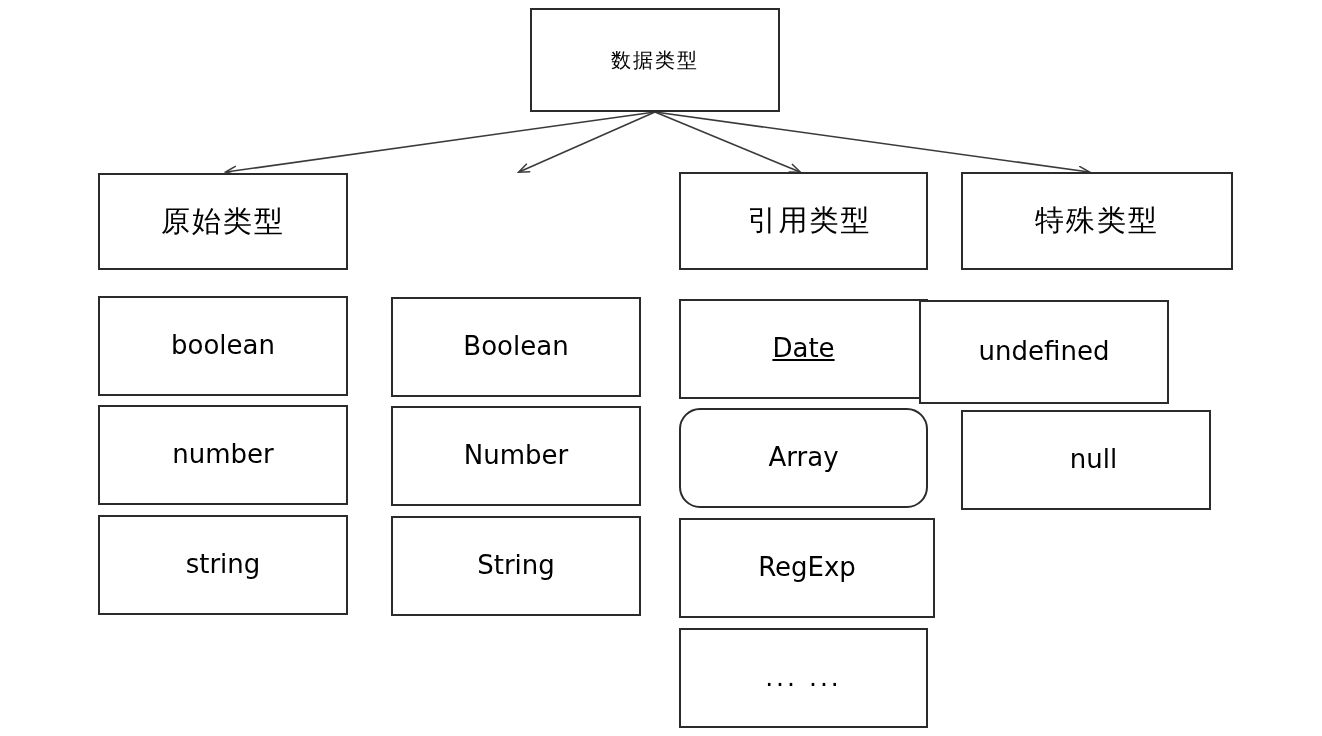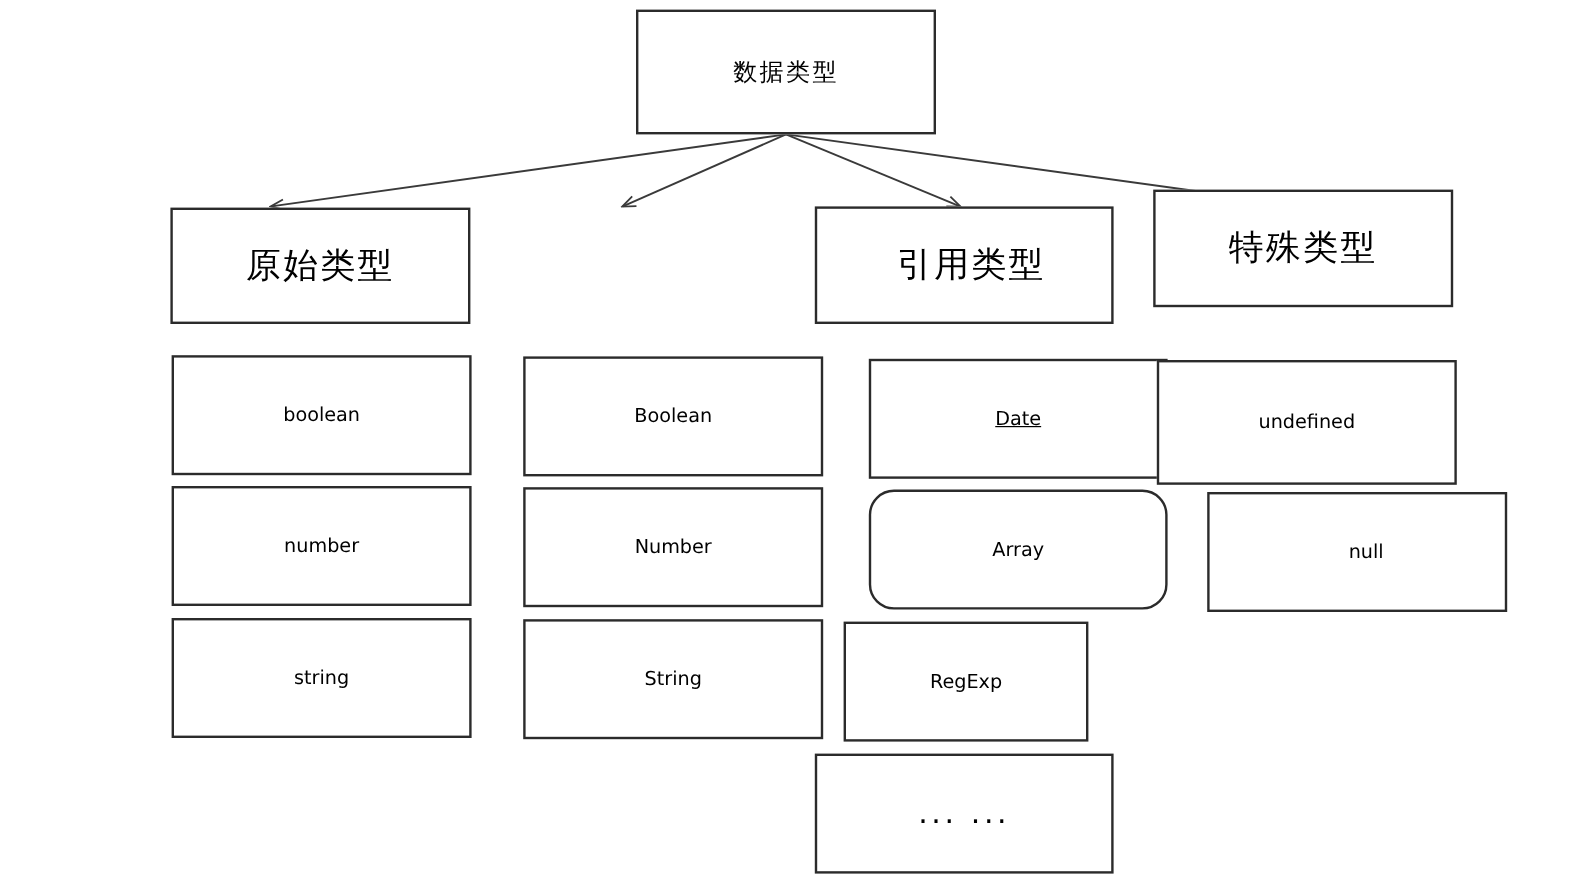--- a/index.html
+++ b/index.html
@@ -40,22 +40,21 @@
   }
   .node-root {
     font-size: 20px;
     letter-spacing: 2px;
   }
   .node-category {
     font-size: 29px;
     letter-spacing: 2px;
   }
   .node-leaf {
-    font-size: 16px;
-    margin-left: 45px;
+    font-size: 26px;
   }
   .node-ellipsis {
     font-size: 25px;
     letter-spacing: 3px;
   }
 </style>
 </head>
 <body>
 
 <div id="canvas">
@@ -69,32 +68,32 @@
     <g stroke="#3a3a3a" stroke-width="1.6" fill="none">
       <line x1="655" y1="112" x2="226" y2="172" marker-end="url(#arrowhead)"></line>
       <line x1="655" y1="112" x2="519" y2="172" marker-end="url(#arrowhead)"></line>
       <line x1="655" y1="112" x2="800" y2="172" marker-end="url(#arrowhead)"></line>
       <line x1="655" y1="112" x2="1089" y2="172" marker-end="url(#arrowhead)"></line>
     </g>
   </svg>
 
   <div class="node node-root" style="left:530px; top:8px; width:250px; height:104px;">数据类型</div>
 
-  <div class="node node-category" style="left:98px; top:173px; width:250px; height:97px;margin-left:44px;">原始类型</div>
+  <div class="node node-category" style="left:98px; top:173px; width:250px; height:97px;">原始类型</div>
   <div class="node node-leaf" style="left:98px; top:296px; width:250px; height:100px;">boolean</div>
   <div class="node node-leaf" style="left:98px; top:405px; width:250px; height:100px;">number</div>
   <div class="node node-leaf" style="left:98px; top:515px; width:250px; height:100px;">string</div>
 
   <div class="node node-leaf" style="left:391px; top:297px; width:250px; height:100px;">Boolean</div>
   <div class="node node-leaf" style="left:391px; top:406px; width:250px; height:100px;">Number</div>
   <div class="node node-leaf" style="left:391px; top:516px; width:250px; height:100px;">String</div>
 
   <div class="node node-category" style="left:679px; top:172px; width:249px; height:98px;padding-left:12px;">引用类型</div>
   <div class="node node-leaf" style="left:679px; top:299px; width:249px; height:100px;text-decoration:underline;">Date</div>
   <div class="node node-leaf" style="left:679px; top:408px; width:249px; height:100px;border-radius:21px;">Array</div>
-  <div class="node node-leaf" style="left:658px; top:518px; width:204px; height:100px;">RegExp</div>
+  <div class="node node-leaf" style="left:679px; top:518px; width:256px; height:100px;">RegExp</div>
   <div class="node node-ellipsis" style="left:679px; top:628px; width:249px; height:100px;">... ...</div>
 
-  <div class="node node-category" style="left:961px; top:158px; width:250px; height:98px;">特殊类型</div>
+  <div class="node node-category" style="left:961px; top:172px; width:272px; height:98px;">特殊类型</div>
   <div class="node node-leaf" style="left:919px; top:300px; width:250px; height:104px;">undefined</div>
   <div class="node node-leaf" style="left:961px; top:410px; width:250px; height:100px;padding-left:15px;">null</div>
 
 </div>
 
 </body></html>

